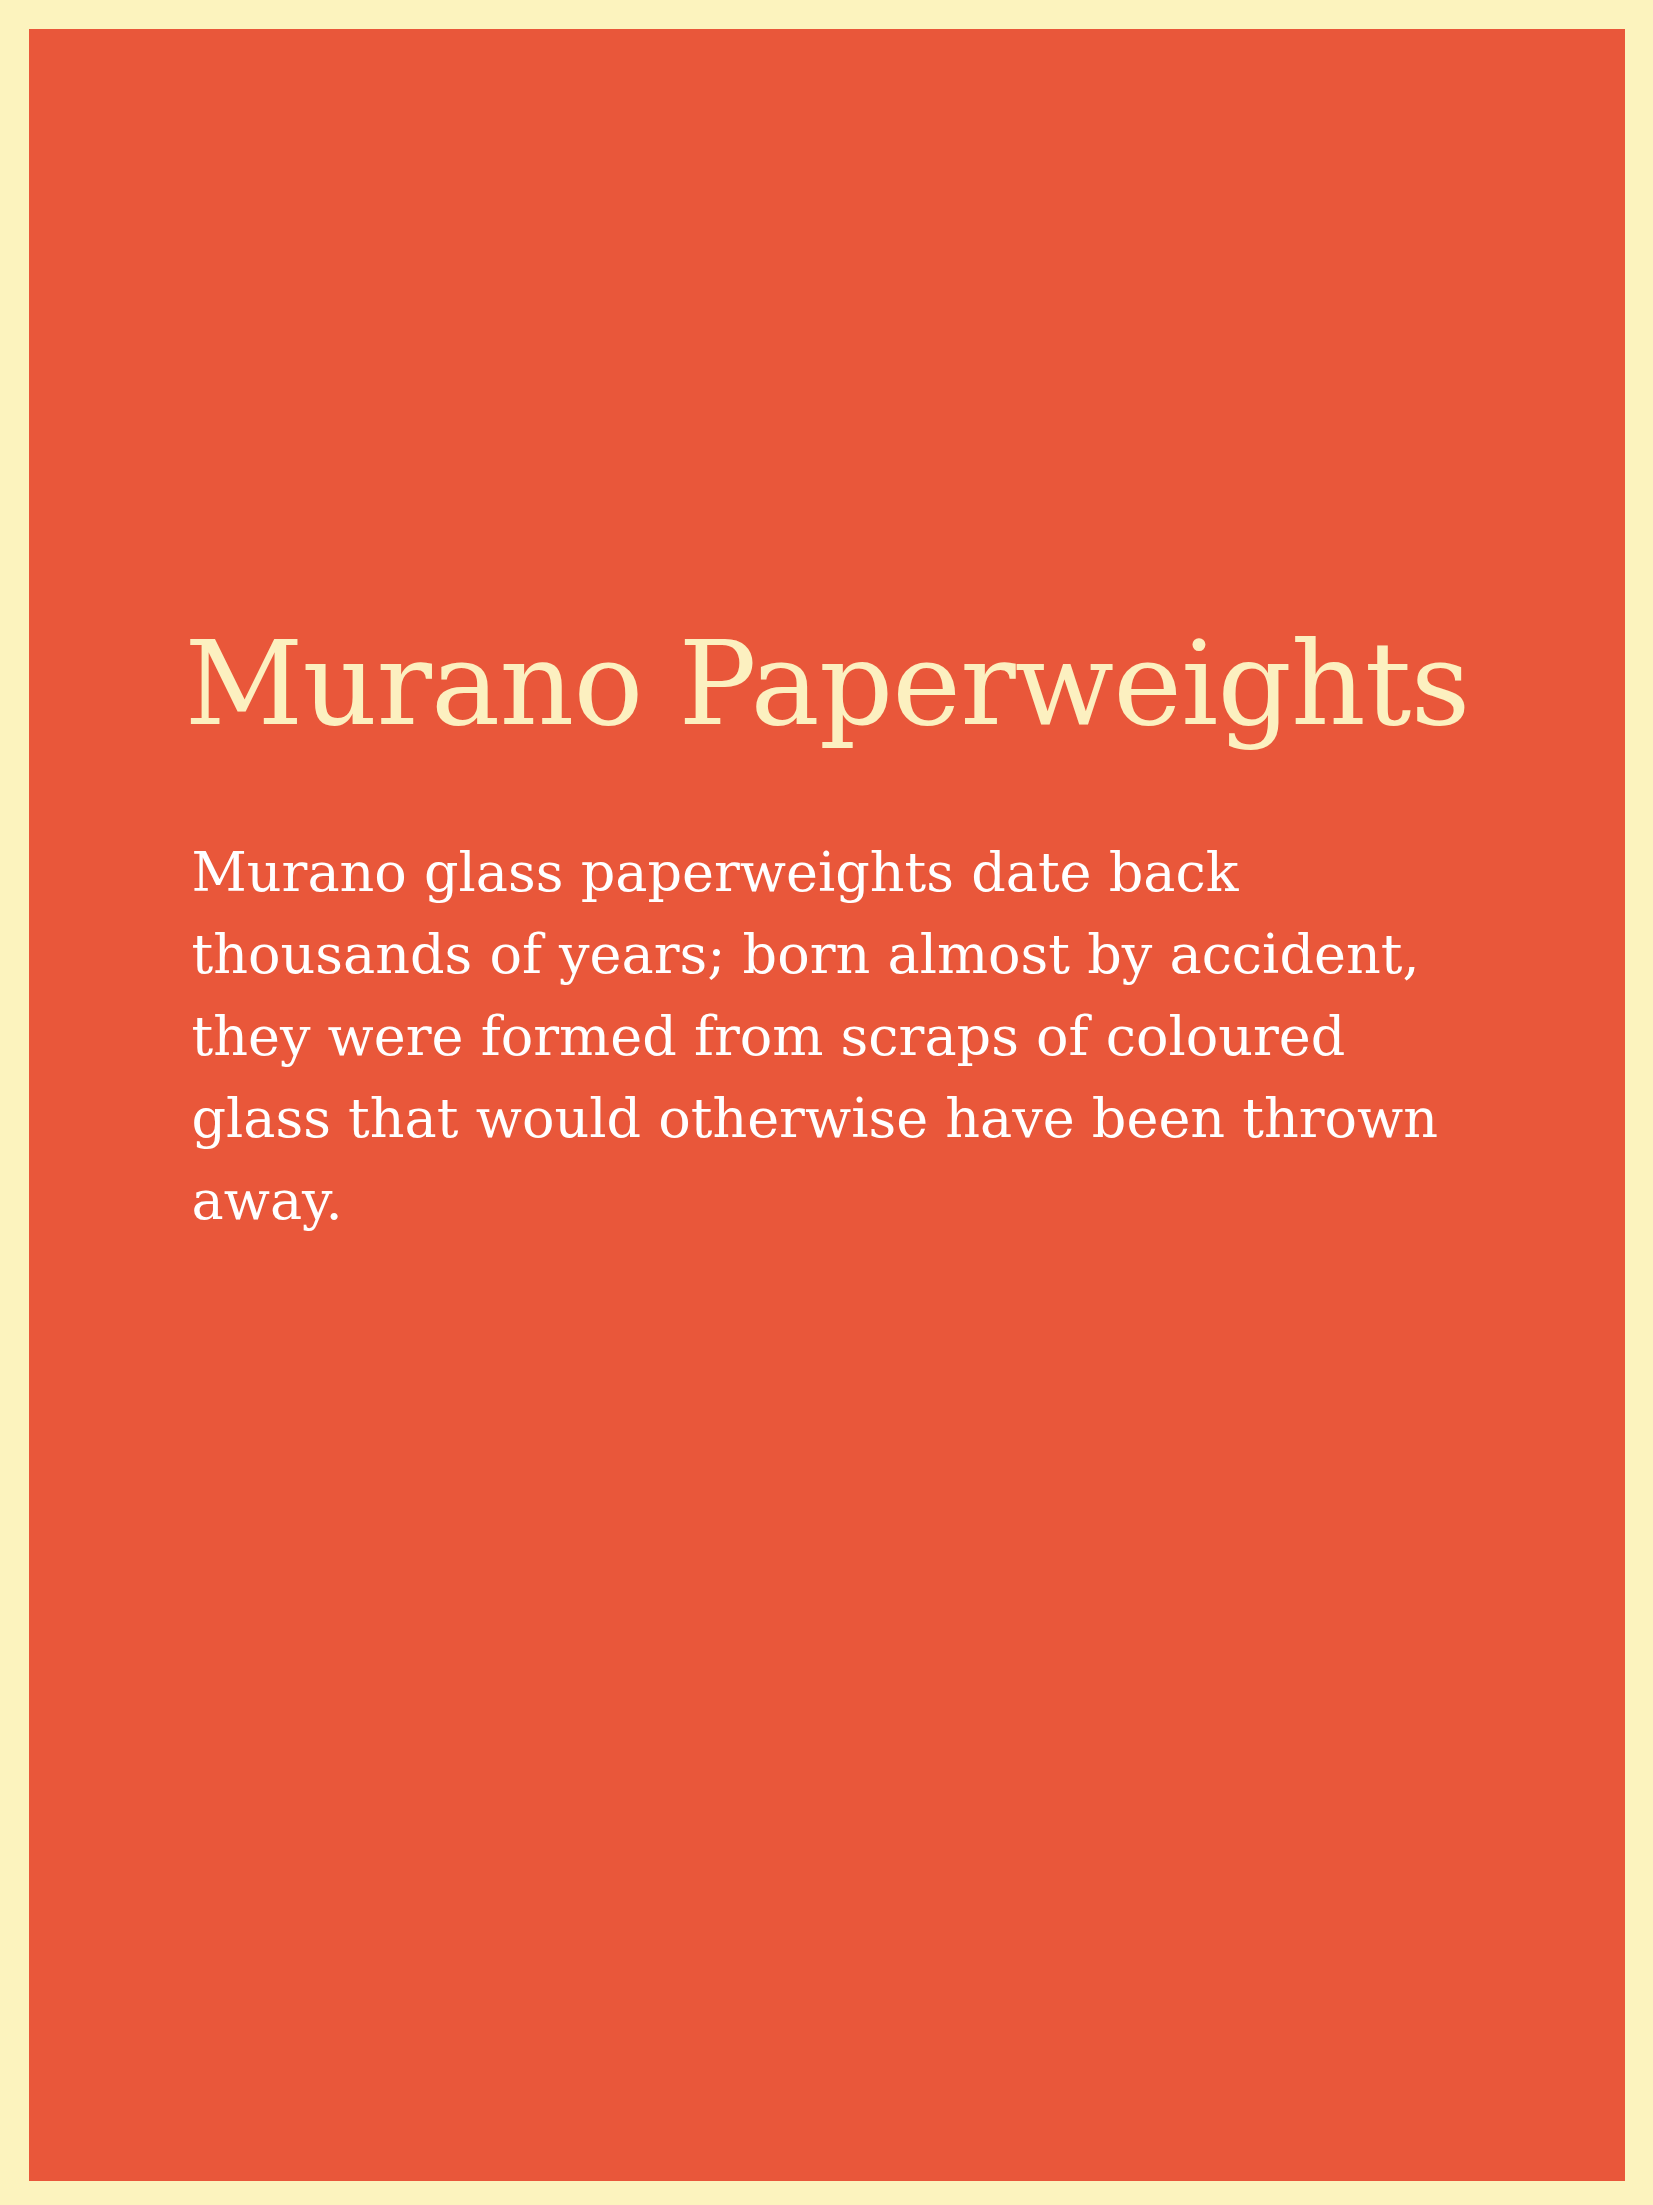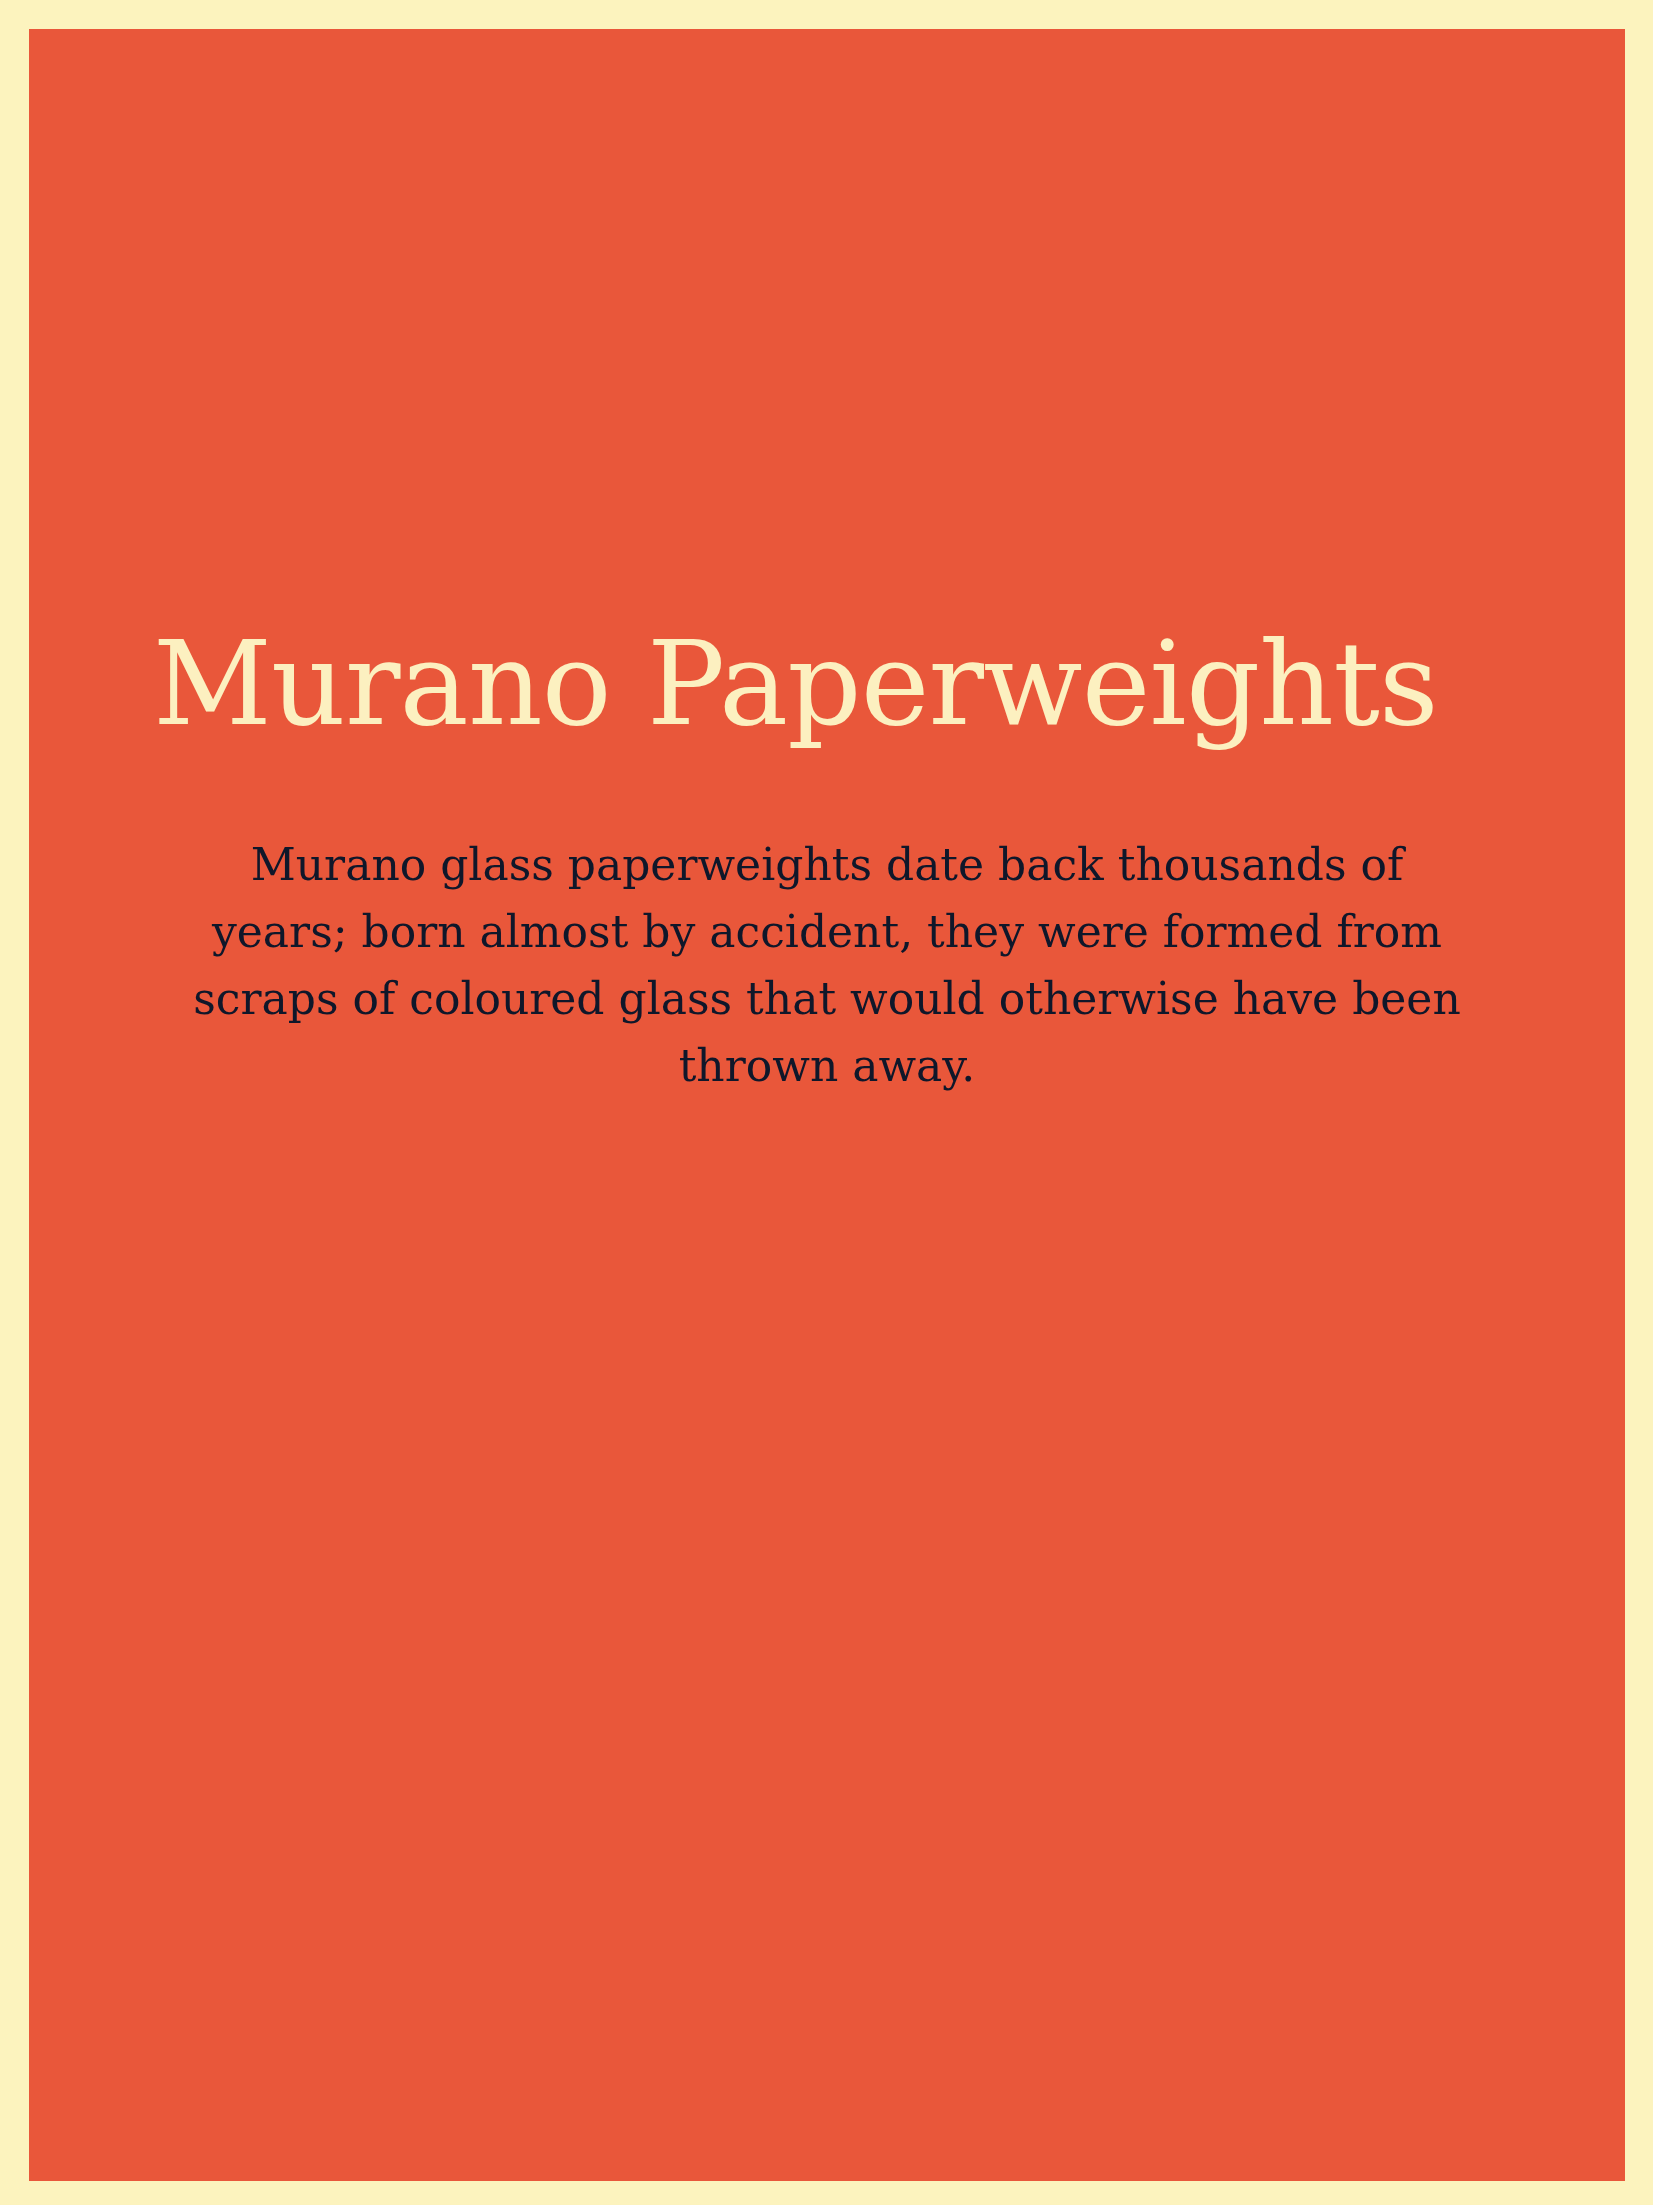--- a/index.html
+++ b/index.html
@@ -24,35 +24,35 @@
     display: flex;
     flex-direction: column;
     align-items: center;
     justify-content: flex-start;
     box-sizing: border-box;
   }
 
   .title {
     margin-top: 597px;
     width: 1348px;
+    text-align: center;
     color: #FCF0C0;
     font-family: "DejaVu Serif", "Liberation Serif", serif;
     font-size: 116px;
     font-weight: 400;
     line-height: 1.0;
     letter-spacing: -0.8px;
   }
 
   .body-copy {
     margin-top: 90px;
     width: 1271px;
-    text-align: center;
-    color: #0f172a;
+    color: #ffffff;
     font-family: "DejaVu Serif", "Liberation Serif", serif;
-    font-size: 44px;
+    font-size: 54px;
     font-weight: 400;
     line-height: 1.52;
     letter-spacing: 0px;
   }
 </style>
 </head>
 <body>
 
 <div class="poster">
   <div class="title">Murano Paperweights</div>

